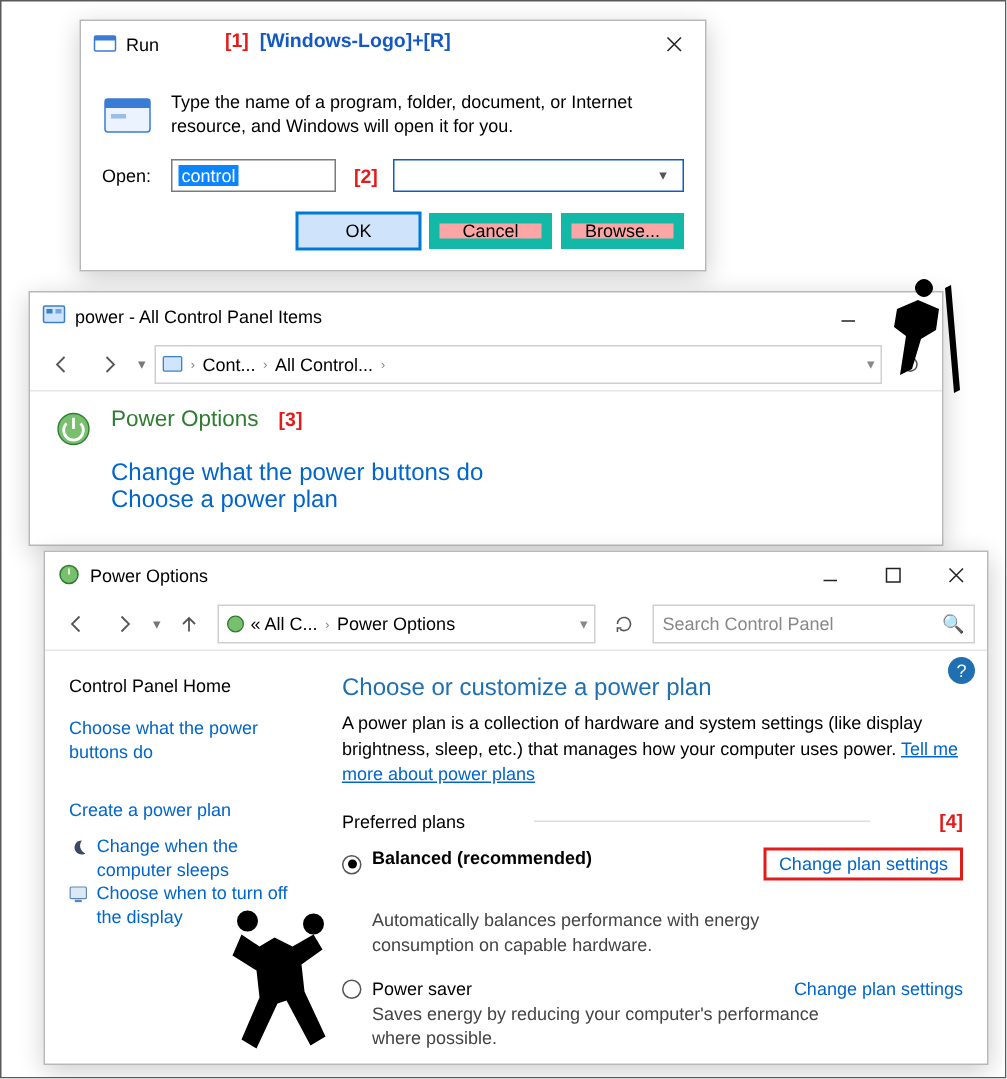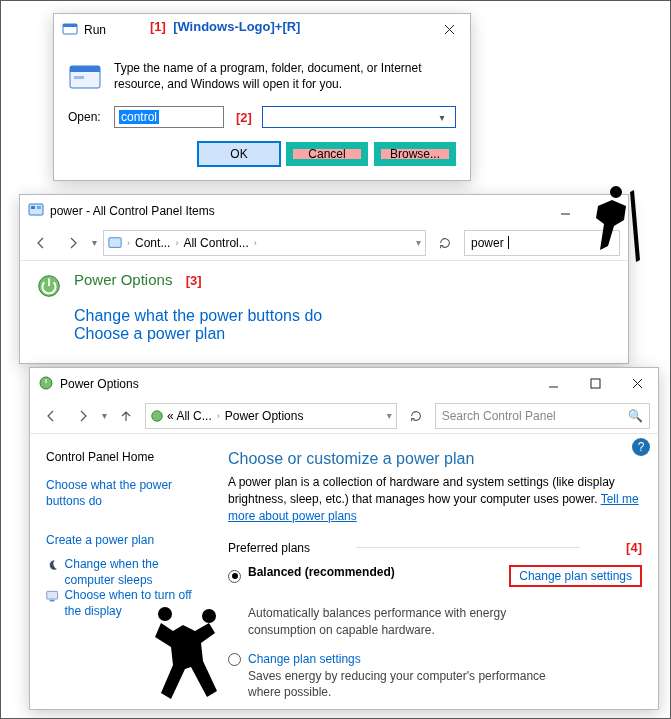--- a/index.html
+++ b/index.html
@@ -140,24 +140,20 @@
       <span class="crumb-sep">›</span>
       <span style="flex:1"></span>
       <span style="color:#888;font-size:10px;">▾</span>
     </div>
     <div class="navcircle">
           <svg width="14" height="14" viewBox="0 0 16 16">
             <path d="M3 8a5 5 0 1 1 2 4"></path>
             <path d="M3 14 v-3 h3"></path>
           </svg>
         </div>
-    <div class="srch" style="width:156px;">
-      <span>power</span>
-          <span style="border-left:1px solid #000; height:13px;"></span>
-    </div>
   </div>
 
   <div style="display:flex; padding:10px 14px 4px 14px; gap:10px;">
     <svg width="30" height="30" viewBox="0 0 32 32">
       <circle cx="16" cy="16" r="11" fill="#78c06e" stroke="#2e7d32"></circle>
       <path d="M16 8 v8" stroke="#fff" stroke-width="2"></path>
       <path d="M11 12 a7 7 0 1 0 10 0" stroke="#fff" stroke-width="2" fill="none"></path>
     </svg>
     <div style="flex:1;">
       <div>
@@ -282,20 +278,21 @@
             </span>
           </div>
           <div style="color:#444; margin-top:18px; max-width:300px; line-height:1.35;">Automatically balances performance with energy consumption on capable hardware.</div>
         </div>
       </div>
 
       <div style="display:flex; margin-top:14px;">
         <div style="width:20px; padding-top:1px;"><span class="radio"></span></div>
         <div style="flex:1;">
           <div style="display:flex;">
+            <span style="flex:1;">Power saver</span>
             <span class="link">Change plan settings</span>
           </div>
           <div style="color:#444; margin-top:2px; max-width:300px; line-height:1.35;">Saves energy by reducing your computer's performance where possible.</div>
         </div>
       </div>
     </div>
   </div>
 </div>
 
 <div class="sil" style="left:575px; top:180px;">

